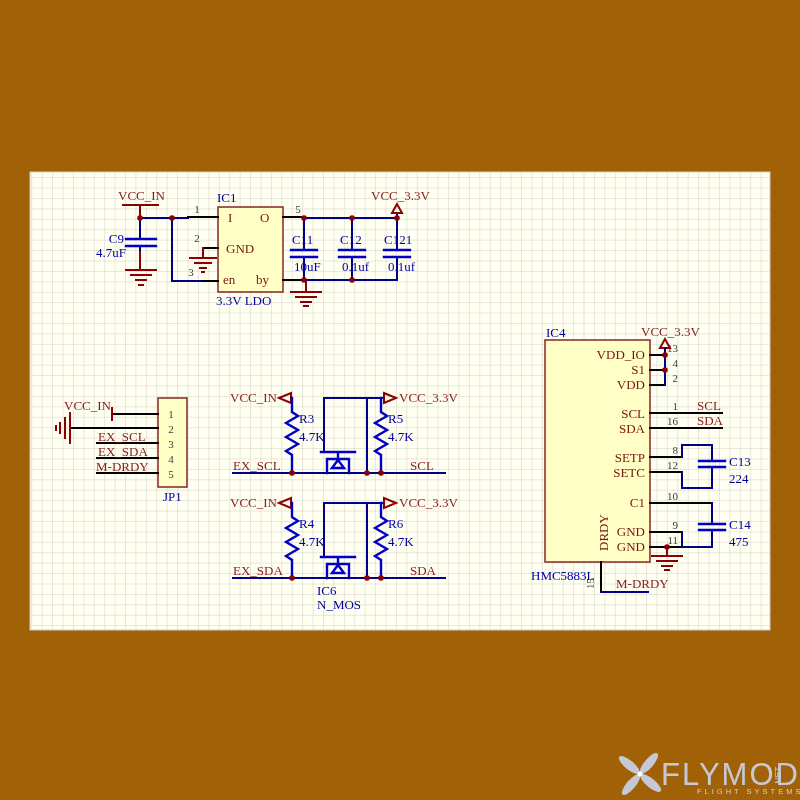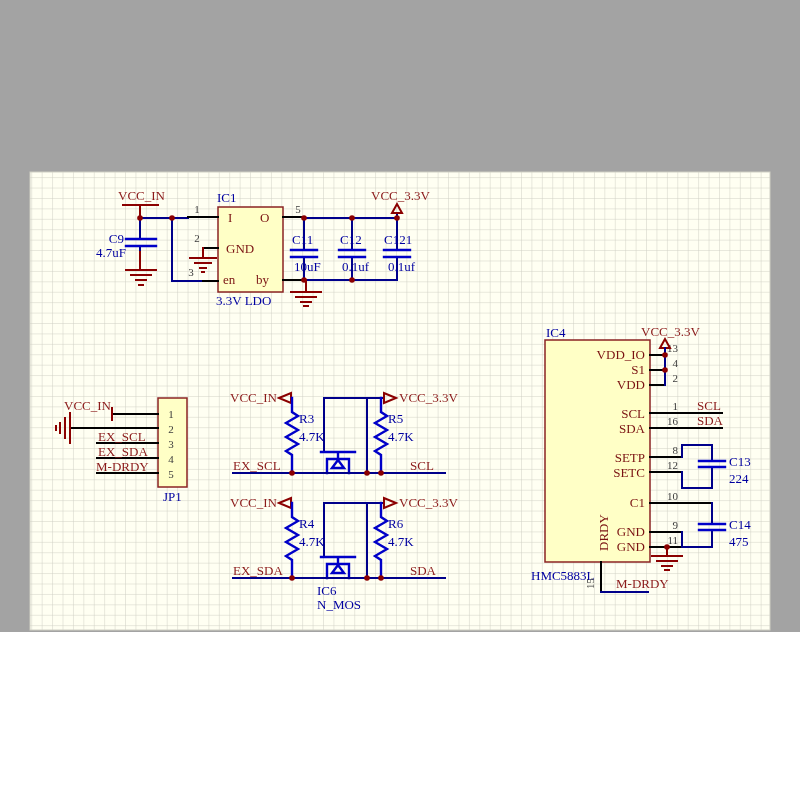--- a/index.html
+++ b/index.html
@@ -1,16 +1,16 @@
 <!DOCTYPE html>
 <html><head>
 <meta charset="utf-8">
 <style>
   html,body{margin:0;padding:0;background:#ffffff;}
-  #canvas{position:relative;width:800px;height:632px;background:#a3a3a3;overflow:hidden;}
+  #canvas{position:relative;width:800px;height:800px;background:#a16207;overflow:hidden;}
   svg{position:absolute;left:0;top:0;}
   text{font-family:"Liberation Serif",serif;}
   .net{fill:#8B1A1A;font-size:13px;}
   .des{fill:#0000A0;font-size:13px;}
   .pinname{fill:#7A1212;font-size:13px;}
   .pinnum{fill:#3C3C3C;font-size:11px;}
   .wire{stroke:#00008B;stroke-width:2;fill:none;stroke-linecap:square;}
   .stub{stroke:#000000;stroke-width:2;fill:none;stroke-linecap:square;}
   .comp{stroke:#0000C8;stroke-width:2.4;fill:none;stroke-linecap:square;}
   .pwr{stroke:#8B0000;stroke-width:2;fill:none;stroke-linecap:square;}

